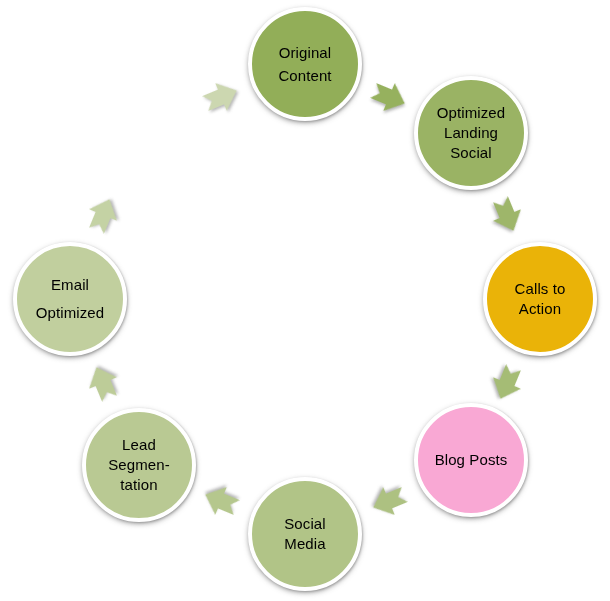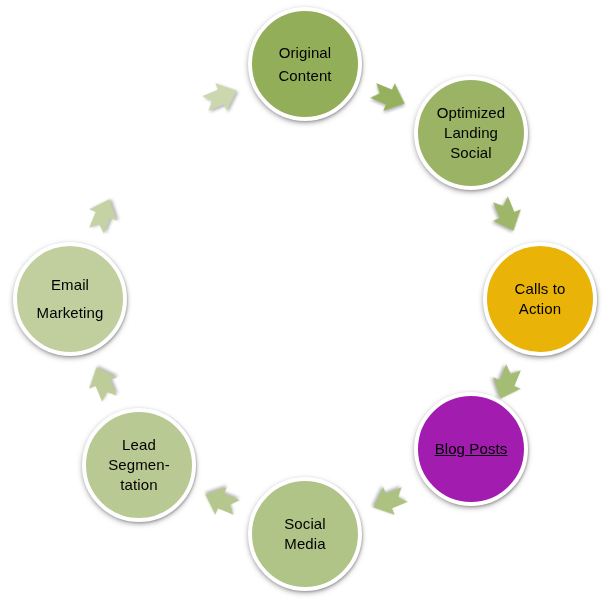--- a/index.html
+++ b/index.html
@@ -59,38 +59,38 @@
     <div class="label">Optimized
 Landing
 Social</div>
   </div>
 
   <div class="node" style="left: 483px; top: 242px; background: #eab308;">
     <div class="label">Calls to
 Action</div>
   </div>
 
-  <div class="node" style="left: 414px; top: 392px; background: #a21caf; text-decoration: underline;">
+  <div class="node" style="left: 414px; top: 403px; background: #f9a8d4;">
     <div class="label">Blog Posts</div>
   </div>
 
   <div class="node" style="left: 82px; top: 408px; background: rgb(185, 201, 147);">
     <div class="label">Lead
 Segmen-
 tation</div>
   </div>
 
   <div class="node" style="left: 248px; top: 477px; background: rgb(177, 196, 135);">
     <div class="label">Social
 Media</div>
   </div>
 
   <div class="node" style="left: 13px; top: 242px; background: rgb(193, 207, 158);">
     <div class="label lh-wider">Email
-Marketing</div>
+Optimized</div>
   </div>
 
 
   <svg class="arrow" style="left:372px;top:82px;transform:rotate(22.5deg)" width="34" height="30" viewBox="0 0 34 30">
     <polygon points="0,7 17,7 17,0 34,15 17,30 17,23 0,23 7,15" fill="#96B15E"></polygon>
   </svg>
   <svg class="arrow" style="left:490px;top:200px;transform:rotate(67.5deg)" width="34" height="30" viewBox="0 0 34 30">
     <polygon points="0,7 17,7 17,0 34,15 17,30 17,23 0,23 7,15" fill="#9EB66A"></polygon>
   </svg>
   <svg class="arrow" style="left:490px;top:368px;transform:rotate(112.5deg)" width="34" height="30" viewBox="0 0 34 30">

